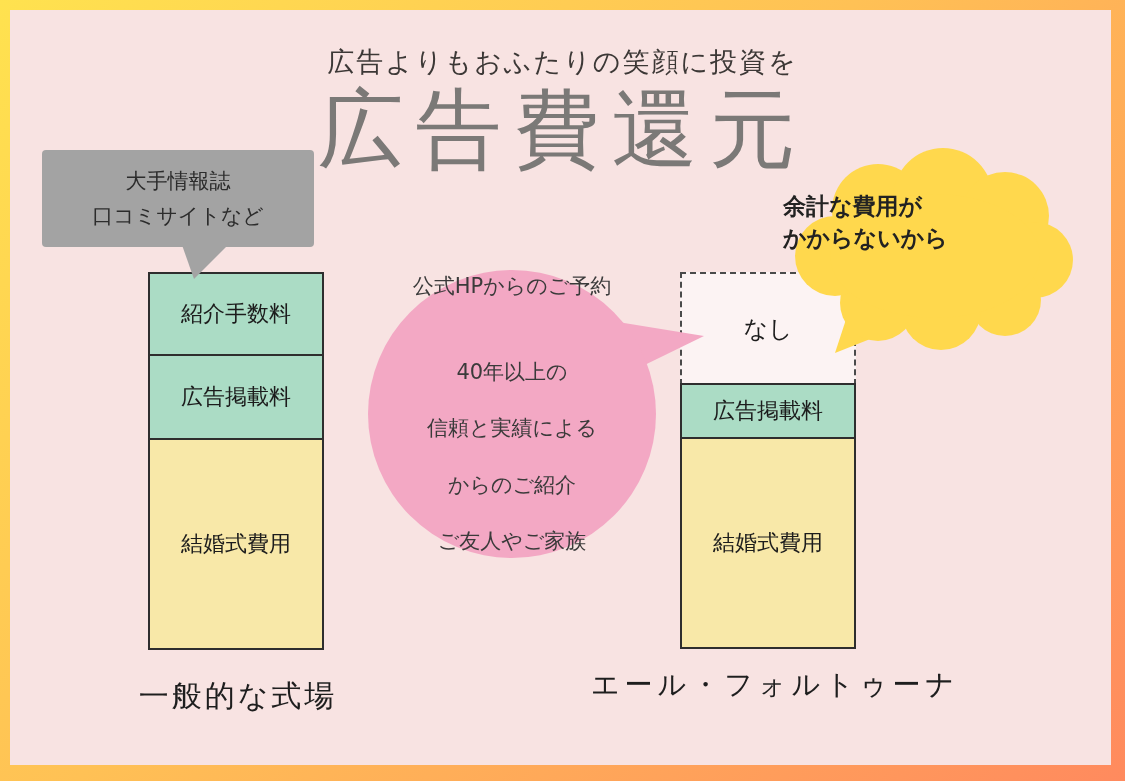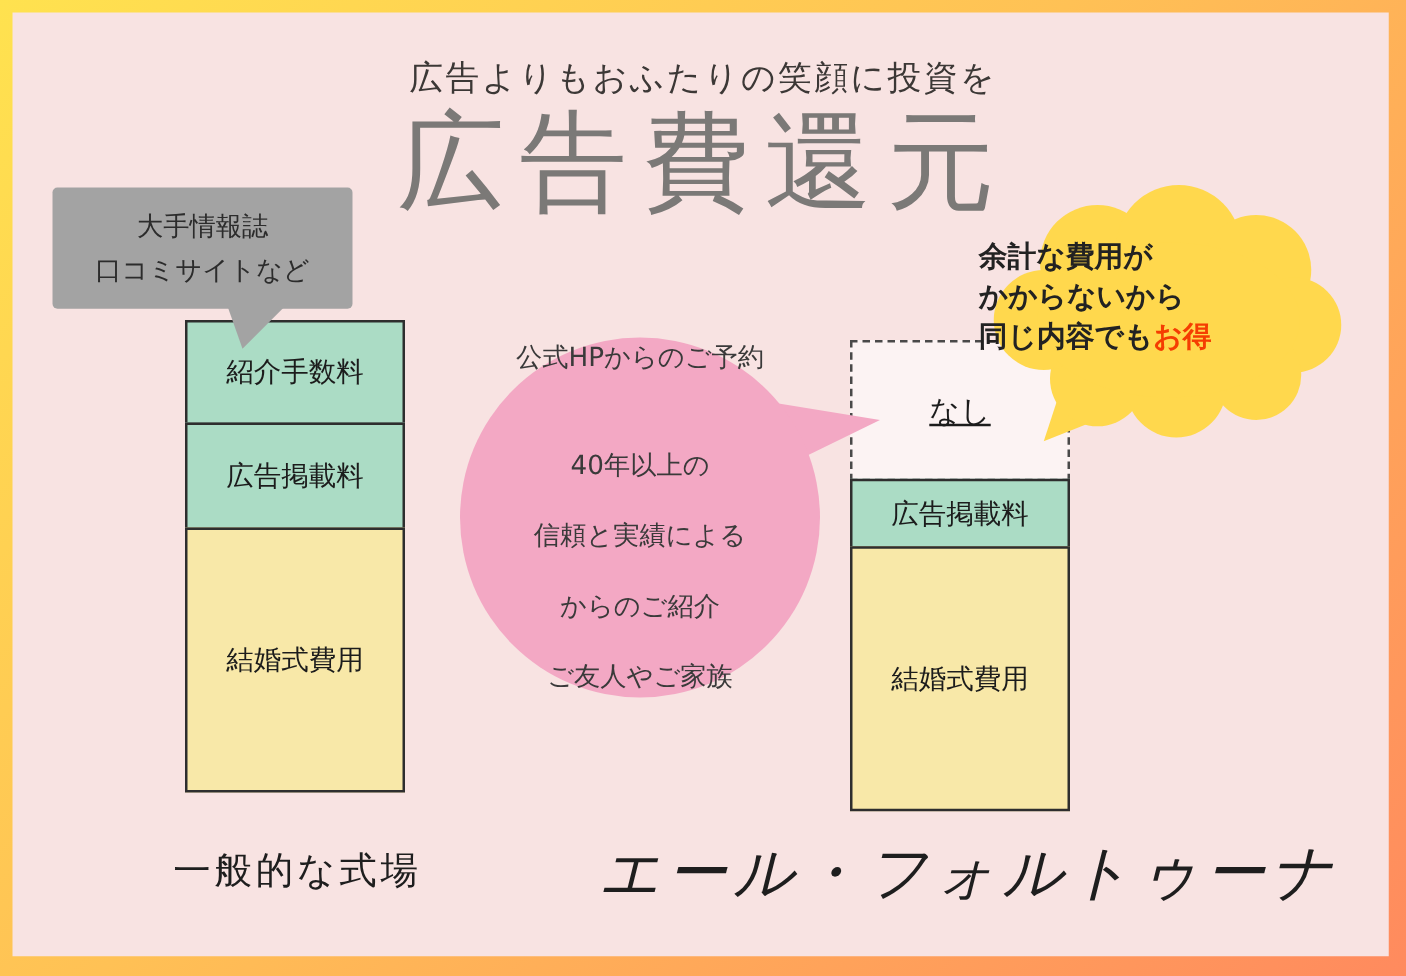--- a/index.html
+++ b/index.html
@@ -21,56 +21,56 @@
     z-index:2;
   }
   .title {
     position:absolute; top:72px; left:0; width:100%; text-align:center;
     font-family:"DejaVu Serif",serif; font-size:86px; letter-spacing:12px;
     color:#7b7977; font-weight:500; z-index:2;
   }
 
   
   .gray-callout {
-    position:absolute; left:42px; top:150px; width:240px; height:97px;
+    position:absolute; left:42px; top:150px; width:272px; height:97px;
     background:#a3a3a3; border-radius:4px; z-index:3;
     display:flex; flex-direction:column; justify-content:center; align-items:center;
     gap:7px; font-size:21px; color:#2c2c2c; text-align:center;
   }
   .gray-tail {
     position:absolute; left:140px; top:95px; width:0; height:0;
     border-left:12px solid transparent; border-right:34px solid transparent;
     border-top:34px solid #a3a3a3;
   }
 
   
   .bar { position:absolute; width:176px; z-index:2; }
-  .left-bar  { left:148px; top:256px; }
+  .left-bar  { left:148px; top:272px; }
   .right-bar { left:680px; top:272px; }
   .seg {
     display:flex; align-items:center; justify-content:center;
     border:2px solid #2e2e2e; font-size:22px; color:#1c1c1c; margin-top:-2px;
   }
   .seg:first-child { margin-top:0; }
   .seg-green  { background:#abdcc5; }
   .seg-yellow { background:#f8e8a8; }
   .seg-none   { background:#fcf3f3; border:2px dashed #4a4a4a; font-size:24px; }
   .h-referral { height:84px; }
   .h-ad-left  { height:86px; }
   .h-wedding  { height:212px; }
-  .h-none     { height:113px;text-decoration:underline; }
+  .h-none     { height:113px; }
   .h-ad-right { height:56px; }
 
   
   .caption {
     position:absolute; text-align:center; font-family:"DejaVu Serif",serif;
     color:#1e1e1e; z-index:2;
   }
   .caption-left  { left:88px;  top:676px; width:300px; font-size:30px; letter-spacing:3px; }
-  .caption-right { left:470px; top:666px; width:610px; font-size:48px; letter-spacing:5px;font-style:italic; }
+  .caption-right { left:470px; top:666px; width:610px; font-size:28px; letter-spacing:5px; }
 
   
   .pink-tail {
     position:absolute; left:618px; top:322px; width:0; height:0; z-index:3;
     border-top:14px solid transparent; border-bottom:42px solid transparent;
     border-left:86px solid #f3a8c4;
   }
   .pink-bubble {
     position:absolute; left:368px; top:270px; width:288px; height:288px;
     background:#f3a8c4; border-radius:50%; z-index:3;
@@ -149,19 +149,18 @@
         <circle cx="222" cy="152" r="36"></circle>
         <circle cx="158" cy="162" r="40"></circle>
         <circle cx="95" cy="155" r="38"></circle>
         <circle cx="52" cy="108" r="40"></circle>
         <ellipse cx="152" cy="108" rx="105" ry="62"></ellipse>
       </g>
     </svg>
     <div class="cloud-text">
       <div>余計な費用が</div>
       <div>かからないから</div>
-      <div><span>同じ内容でも</span><span class="highlight">お得</span></div>
     </div>
   </div>
 
   <div class="caption caption-left">一般的な式場</div>
   <div class="caption caption-right">エール・フォルトゥーナ</div>
 </div>
 
 </body></html>

